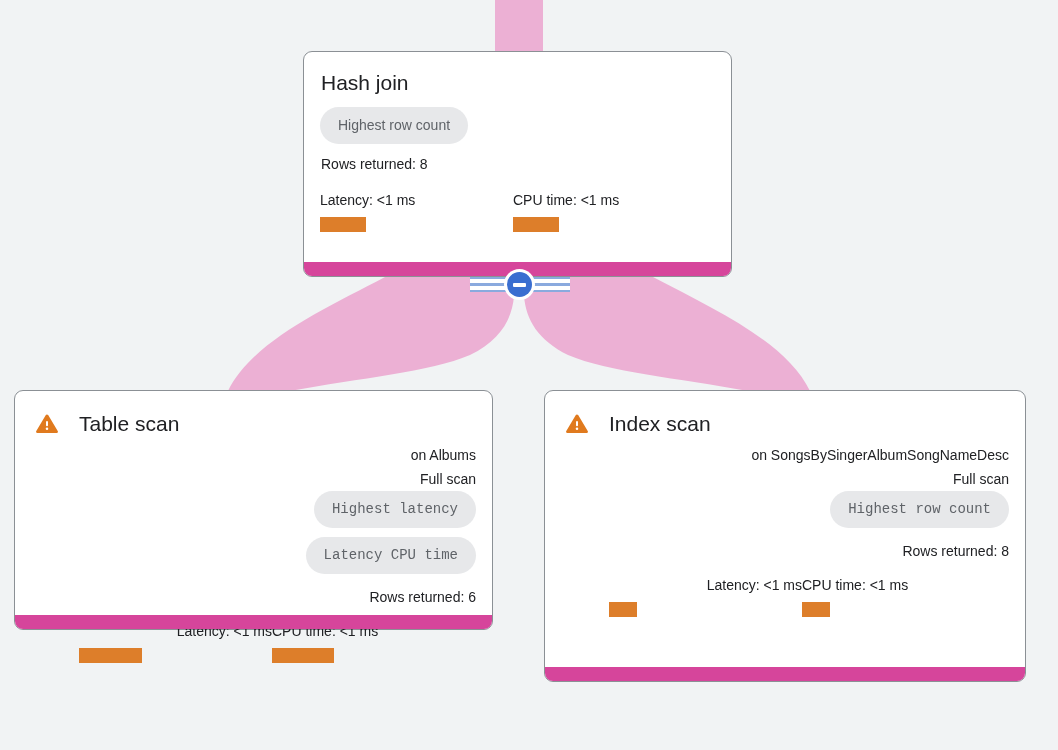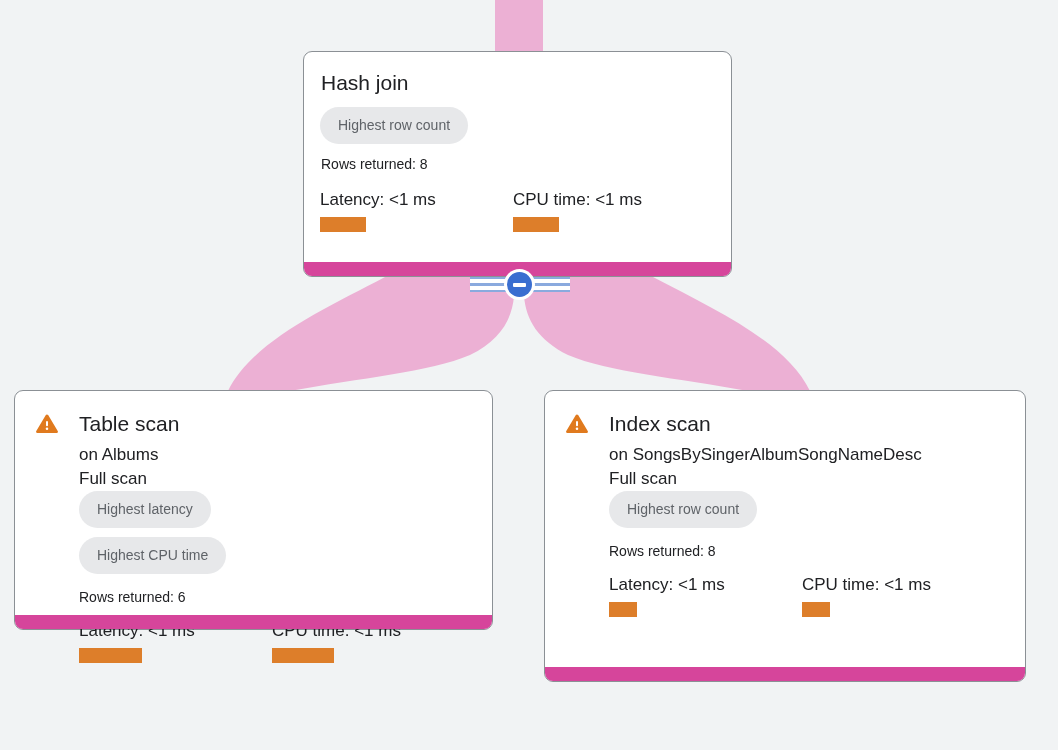--- a/index.html
+++ b/index.html
@@ -19,40 +19,40 @@
     position:absolute;left:0;right:0;bottom:0;height:14px;
     background:#d6459b;border-radius:0 0 8px 8px;
   }
   .node-title{font-size:21px;line-height:26px;color:#202124;}
   .badge{
     display:inline-block;background:#e7e8ea;color:#5f6368;
     font-size:14px;line-height:21px;padding:8px 18px;border-radius:19px;
     white-space:nowrap;
   }
   .subtle{color:#80868b;}
-  .body-text{font-size:17px;line-height:20px;color:#202124;}
+  .body-text{font-size:14px;line-height:20px;color:#202124;}
   .metrics{display:flex;align-items:flex-start;}
   .metric-col1{width:193px;flex:0 0 auto;}
   .metric-bar{height:15px;background:#dd7e2a;margin-top:7px;}
   
   .hash-card{left:303px;top:51px;width:429px;height:226px;}
   .hash-inner{padding:18px 28px 0 16px;}
   .hash-inner .node-title{margin:0 0 11px 1px;}
   .hash-inner .badge-row{margin-bottom:10px;}
   .hash-inner .rows-line{margin:0 0 16px 1px;}
   
   .table-card{left:14px;top:390px;width:479px;height:240px;}
   .index-card{left:544px;top:390px;width:482px;height:292px;}
   .child-head{display:flex;align-items:center;padding:20px 16px 0 21px;}
   .child-head .node-title{margin-left:21px;}
   .warning-icon{width:22px;height:20px;flex:0 0 auto;}
-  .child-body{margin:8px 16px 0 64px;}
+  .child-body{margin:8px 16px 0 64px;text-align:right;}
   .on-line{margin:0 0 4px 0;}
   .scan-line{margin:0 0 2px 0;}
-  .badge-stack .badge{margin:0 0 9px 0;}
+  .badge-stack .badge{margin:0 0 9px 0;font-family:Liberation Mono, monospace;}
   .rows-line{font-size:14px;line-height:20px;margin:4px 0 0 0;}
   .child-body .metrics{margin-top:14px;}
   
   .collapse-band{
     position:absolute;left:470px;top:277px;width:100px;height:15px;z-index:3;
     background:linear-gradient(to bottom,
       #8aaade 0px,#8aaade 2px,
       #ffffff 2px,#ffffff 6px,
       #8aaade 6px,#8aaade 9px,
       #ffffff 9px,#ffffff 13px,
@@ -122,21 +122,21 @@
         <rect x="10.9" y="7.6" width="2.2" height="6" rx="1.1" fill="#ffffff"></rect>
         <circle cx="12" cy="16.2" r="1.4" fill="#ffffff"></circle>
       </svg>
       <div class="node-title">Table scan</div>
     </div>
     <div class="child-body">
       <div class="body-text on-line">on Albums</div>
       <div class="body-text subtle scan-line">Full scan</div>
       <div class="badge-stack">
         <div><span class="badge">Highest latency</span></div>
-        <div><span class="badge">Highest CPU time</span></div>
+        <div><span class="badge">Latency CPU time</span></div>
       </div>
       <div class="rows-line">Rows returned: 6</div>
       <div class="metrics">
         <div class="metric-col1">
           <div class="body-text">Latency: &lt;1 ms</div>
           <div class="metric-bar" style="width: 63px;"></div>
         </div>
         <div>
           <div class="body-text">CPU time: &lt;1 ms</div>
           <div class="metric-bar" style="width: 62px;"></div>

